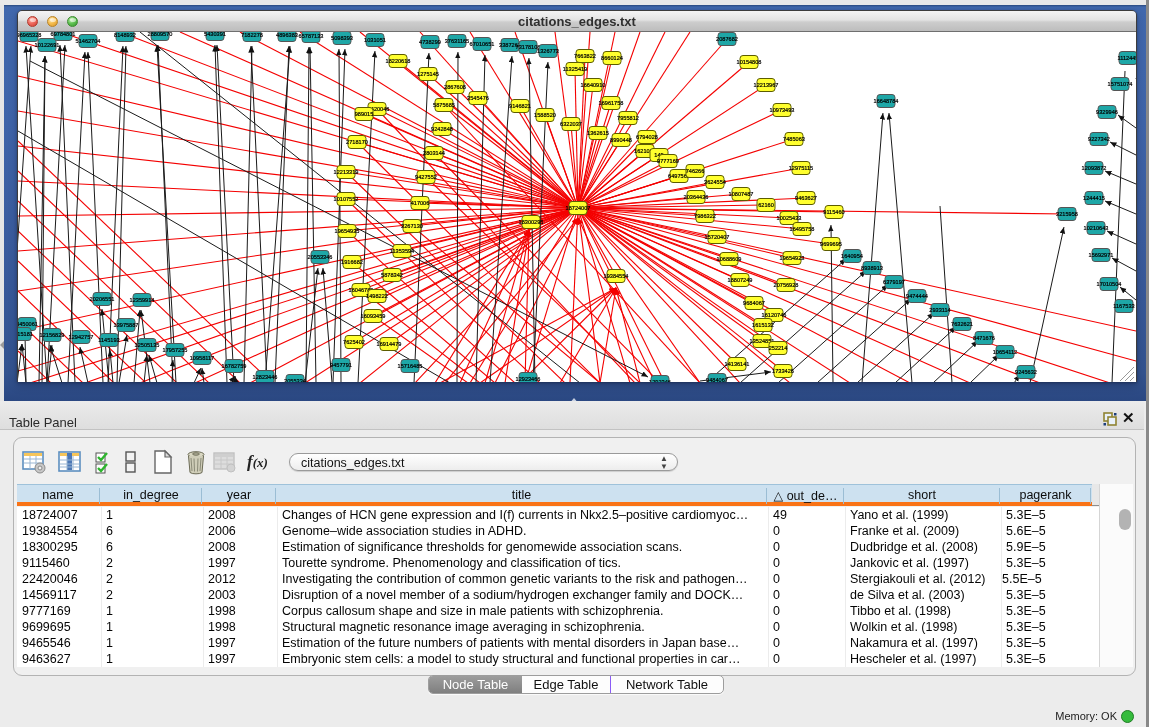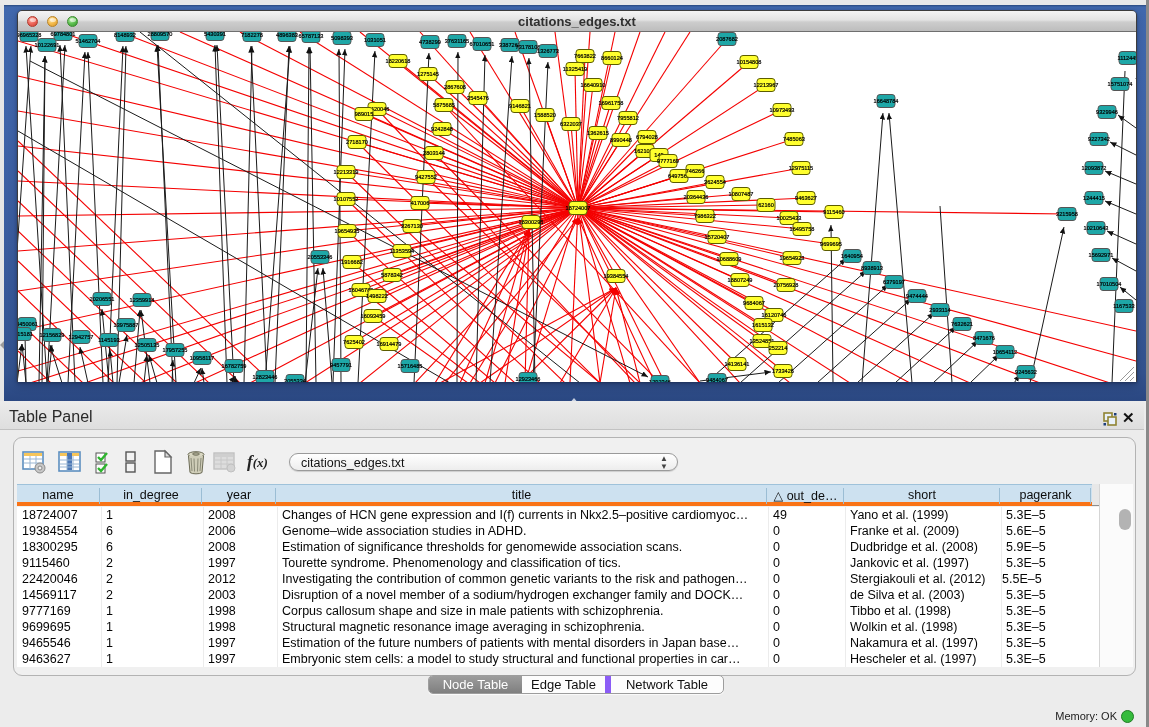--- a/index.html
+++ b/index.html
@@ -17,21 +17,21 @@
 .title{position:absolute;width:100%;text-align:center;top:3px;font-size:13px;font-weight:bold;color:#303030}
 .tl{position:absolute;top:5px;width:11px;height:11px;border-radius:50%}
 .tl:after{content:'';position:absolute;left:2.2px;top:1px;width:6px;height:3.5px;border-radius:50%;background:rgba(255,255,255,.55)}
 .tl.r{left:9px;background:radial-gradient(circle at 35% 30%,#ffb3a8,#ee6a5f 45%,#d44437 90%);border:0.5px solid #b03a2e}
 .tl.y{left:29px;background:radial-gradient(circle at 35% 30%,#ffe9b3,#f5bd4f 45%,#dd9d2f 90%);border:0.5px solid #b88327}
 .tl.g{left:49px;background:radial-gradient(circle at 35% 30%,#c8f0b6,#61c354 45%,#3e9e33 90%);border:0.5px solid #3c8a30}
 .content{position:absolute;left:0;top:21px;width:1118px;height:350px;background:#fff;overflow:hidden}
 .gsvg{position:absolute;left:-18px;top:-31px}
 .tph{position:absolute;left:0;top:401px;width:1144px;height:29px;
  background:linear-gradient(180deg,#ebebeb,#dedede);border-bottom:1px solid #c2c2c2}
-.tph .t{position:absolute;left:9px;top:7px;font-size:16px;color:#2a2a2a}
+.tph .t{position:absolute;left:9px;top:14px;font-size:13px;color:#2a2a2a}
 .panel{position:absolute;left:0;top:430px;width:1144px;height:297px;background:#ececec}
 .container{position:absolute;left:13px;top:437px;width:1123px;height:239px;background:#f0f0f0;
  border:1.5px solid #b3b3b3;border-radius:9px}
 .ti{position:absolute;top:449px}
 .combo{position:absolute;left:289px;top:453px;width:389px;height:18px;border:1px solid #9a9a9a;border-radius:9px;
  background:linear-gradient(180deg,#fff,#ededed);box-shadow:0 1px 1px rgba(0,0,0,.15)}
 .combo .t{position:absolute;left:11px;top:2px;font-size:12.5px;color:#111}
 .combo .a{position:absolute;right:9px;top:1px;font-size:8px;color:#444;line-height:8px}
 .thead{position:absolute;left:17px;top:484px;width:1075px;height:22px;background:#cde1f0;
  border-top:1px solid #9fc2da;border-bottom:4px solid #f97316}
@@ -41,21 +41,21 @@
 .tr{position:absolute;left:0;width:1075px;height:16px}
 .tc{position:absolute;top:1px;font-size:12.5px;color:#050505;white-space:nowrap;overflow:hidden}
 .gv{position:absolute;top:0;width:1px;height:160px;background:#ececec}
 .sbar{position:absolute;left:1099px;top:484px;width:34px;height:183px;background:#fbfbfb;border-left:1px solid #d5d5d5}
 .sthumb{position:absolute;left:1119px;top:509px;width:12px;height:21px;background:#b3b3b3;border-radius:6px}
 .htail{position:absolute;left:1092px;top:484px;width:7px;height:22px;background:#e8e8e8;border-bottom:1px solid #8e8e8e}
 .tabs{position:absolute;left:428px;top:675px;height:19px;border:1px solid #9d9d9d;border-radius:5px;
  background:#fdfdfd;box-shadow:0 1px 1px rgba(255,255,255,.8)}
 .seg{float:left;height:17px;font-size:13px;text-align:center;padding-top:1px;color:#111}
 .seg.sel{background:linear-gradient(180deg,#9d9d9d,#7f7f7f);color:#fff;border-radius:4px 0 0 4px}
-.seg.mid{border-right:6px solid #8b5cf6}
+.seg.mid{border-right:1px solid #8b5cf6}
 .mem{position:absolute;right:32px;top:710px;font-size:11px;color:#222}
 .dot{position:absolute;left:1121px;top:710px;width:13px;height:13px;border-radius:50%;
  background:#35bb3c;border:1px solid #1f7d24}
 .flticon{position:absolute;left:1102px;top:411px}
 .xicon{position:absolute;left:1122px;top:409px;font-size:15px;font-weight:bold;color:#111}
 .splitter{position:absolute;left:569px;top:398px;width:0;height:0;border-left:5px solid transparent;
  border-right:5px solid transparent;border-bottom:6px solid #c9d2e2}
 .lmark{position:absolute;left:0px;top:341px;width:0;height:0;border-top:4px solid transparent;
  border-bottom:4px solid transparent;border-right:4px solid #9a9a9a}
 </style></head><body>

